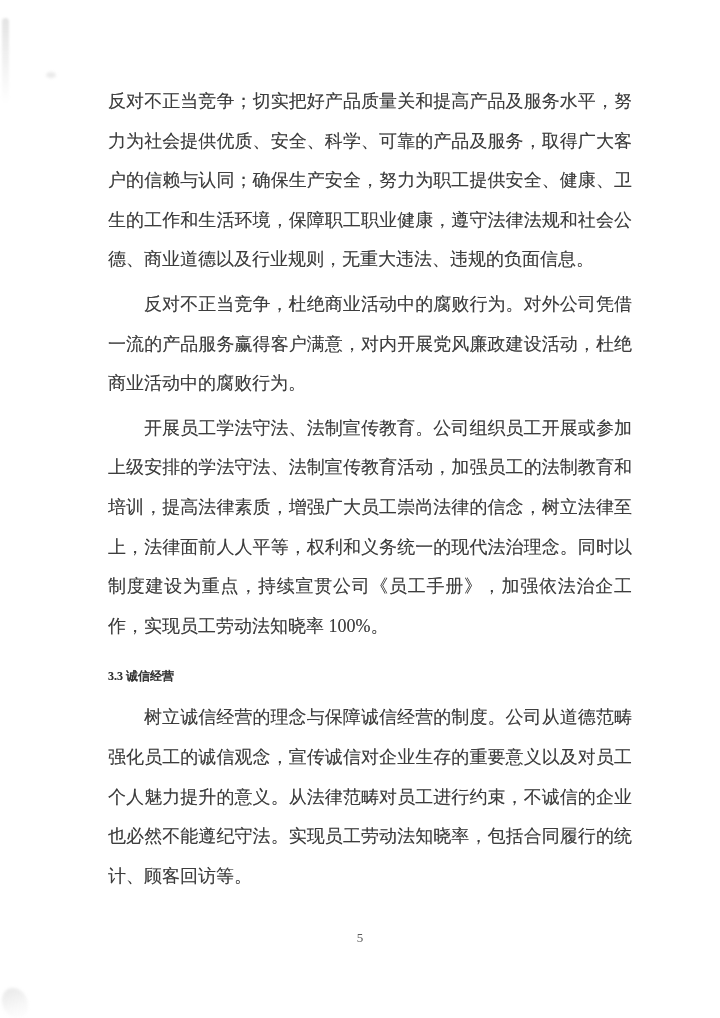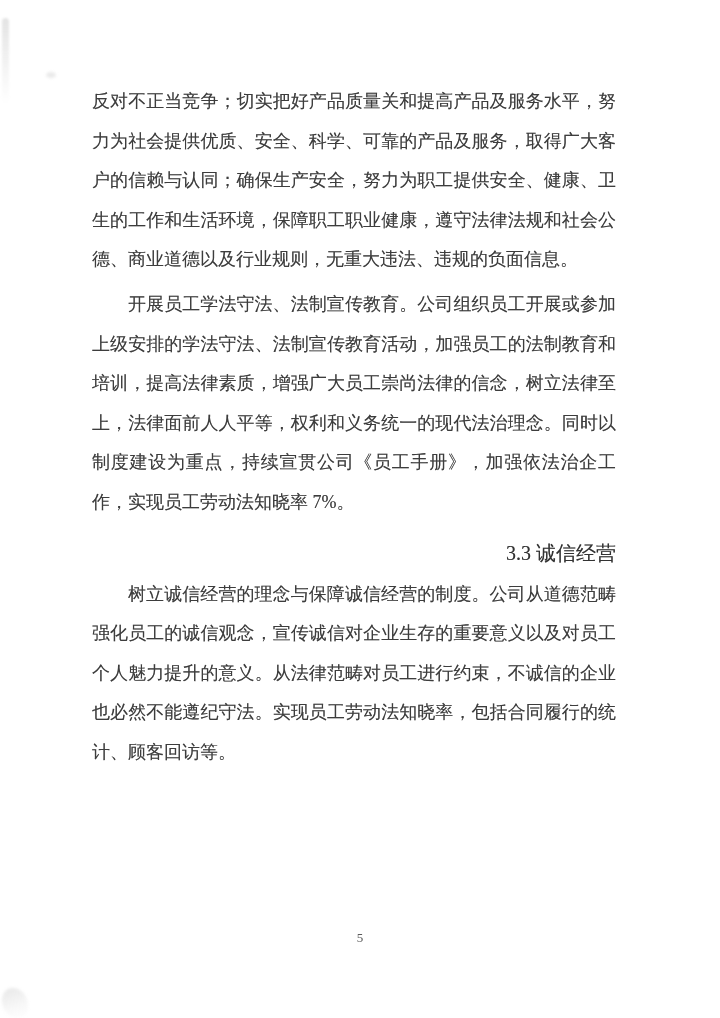--- a/index.html
+++ b/index.html
@@ -15,42 +15,42 @@
     font-family: "Liberation Serif", "DejaVu Serif", serif;
   }
   .page {
     position: absolute;
     inset: 0;
     background: var(--page-bg, #ffffff);
   }
   
   .content {
     position: absolute;
-    left: 92px;
+    left: 108px;
     top: 82px;
     width: 524px;
     color: var(--text-color, #3d3d3d);
     font-size: 18px;
     line-height: 39.6px;
     text-align: justify;
   }
   .para {
     margin: 0 0 5px 0;
     text-shadow: 0 0 0.6px rgba(80, 80, 80, 0.5); 
   }
   .para.indent {
     text-indent: 2em;
   }
   .heading {
-    font-size: 20px;
-    font-weight: normal;
+    font-size: 12px;
+    font-weight: bold;
     color: #333333;
     line-height: 32px;
     margin: 14px 0 6px 0;
-    text-align: right;
+    text-align: left;
     text-shadow: 0 0 0.5px rgba(60, 60, 60, 0.5);
   }
   .page-number {
     position: absolute;
     top: 930px;
     left: 0;
     width: 720px;
     text-align: center;
     font-size: 13px;
     color: var(--pagenum-color, #5a5a5a);
@@ -97,19 +97,20 @@
 </head>
 <body>
 
 <div class="page">
   <div class="scan-artifact artifact-top-left"></div>
   <div class="scan-artifact artifact-top-smudge"></div>
   <div class="scan-artifact artifact-bottom-left"></div>
 
   <main class="content" id="doc-content">
       <p class="para">反对不正当竞争；切实把好产品质量关和提高产品及服务水平，努力为社会提供优质、安全、科学、可靠的产品及服务，取得广大客户的信赖与认同；确保生产安全，努力为职工提供安全、健康、卫生的工作和生活环境，保障职工职业健康，遵守法律法规和社会公德、商业道德以及行业规则，无重大违法、违规的负面信息。</p>
-      <p class="para indent">开展员工学法守法、法制宣传教育。公司组织员工开展或参加上级安排的学法守法、法制宣传教育活动，加强员工的法制教育和培训，提高法律素质，增强广大员工崇尚法律的信念，树立法律至上，法律面前人人平等，权利和义务统一的现代法治理念。同时以制度建设为重点，持续宣贯公司《员工手册》，加强依法治企工作，实现员工劳动法知晓率 7%。</p>
+      <p class="para indent">反对不正当竞争，杜绝商业活动中的腐败行为。对外公司凭借一流的产品服务赢得客户满意，对内开展党风廉政建设活动，杜绝商业活动中的腐败行为。</p>
+      <p class="para indent">开展员工学法守法、法制宣传教育。公司组织员工开展或参加上级安排的学法守法、法制宣传教育活动，加强员工的法制教育和培训，提高法律素质，增强广大员工崇尚法律的信念，树立法律至上，法律面前人人平等，权利和义务统一的现代法治理念。同时以制度建设为重点，持续宣贯公司《员工手册》，加强依法治企工作，实现员工劳动法知晓率 100%。</p>
       <h2 class="heading">3.3 诚信经营</h2>
       <p class="para indent">树立诚信经营的理念与保障诚信经营的制度。公司从道德范畴强化员工的诚信观念，宣传诚信对企业生存的重要意义以及对员工个人魅力提升的意义。从法律范畴对员工进行约束，不诚信的企业也必然不能遵纪守法。实现员工劳动法知晓率，包括合同履行的统计、顾客回访等。</p>
     </main>
 
   <div class="page-number">5</div>
 </div>
 
 </body></html>

